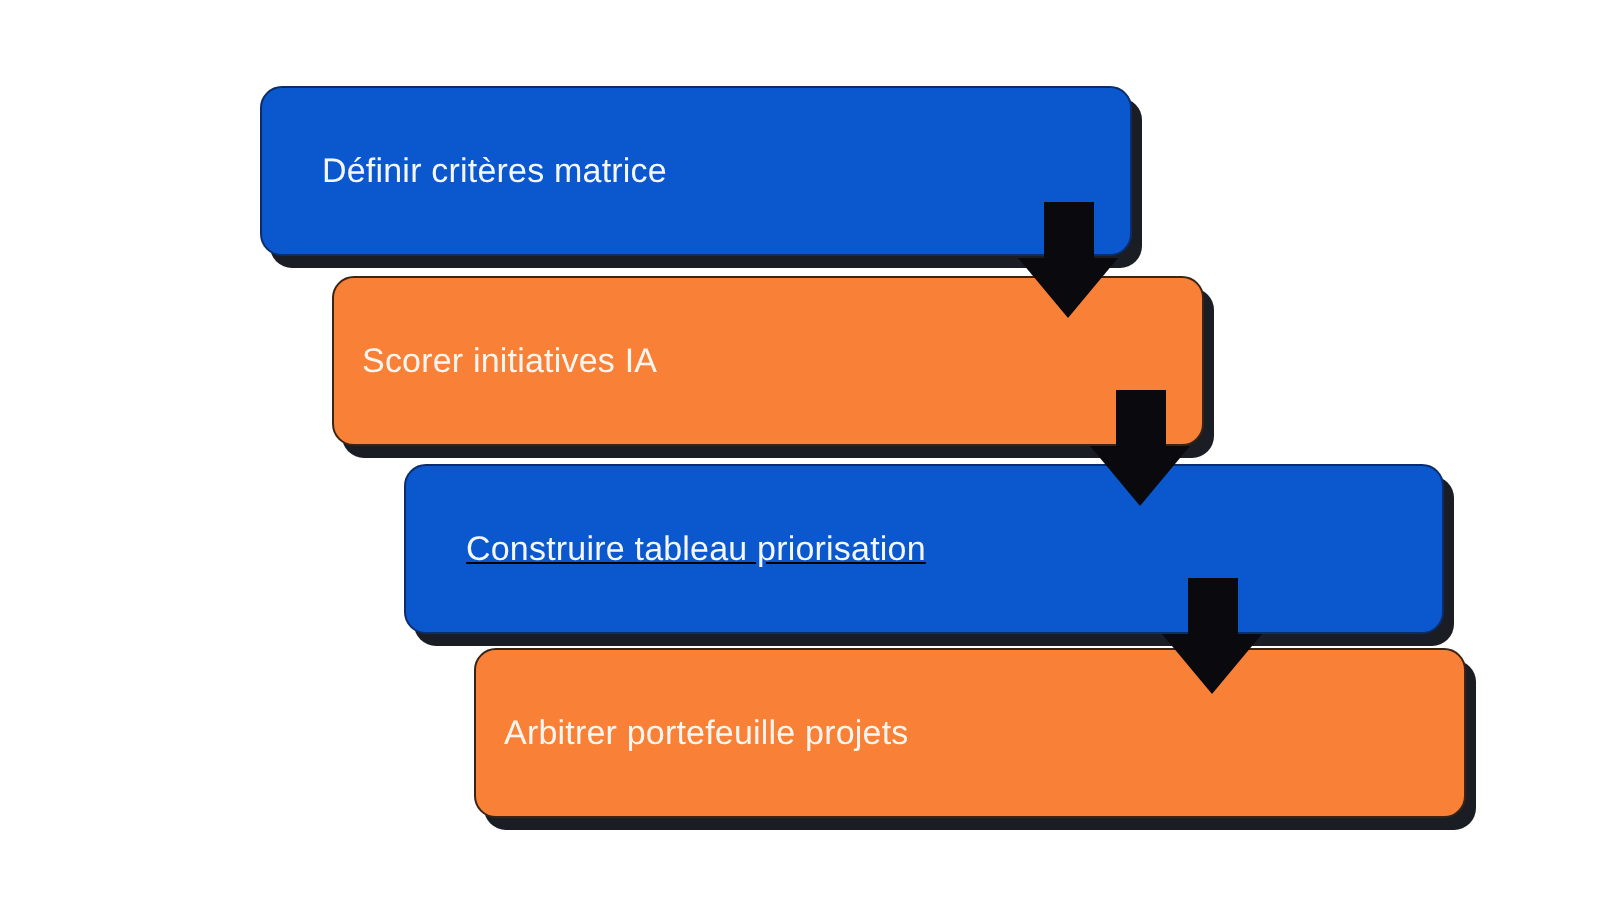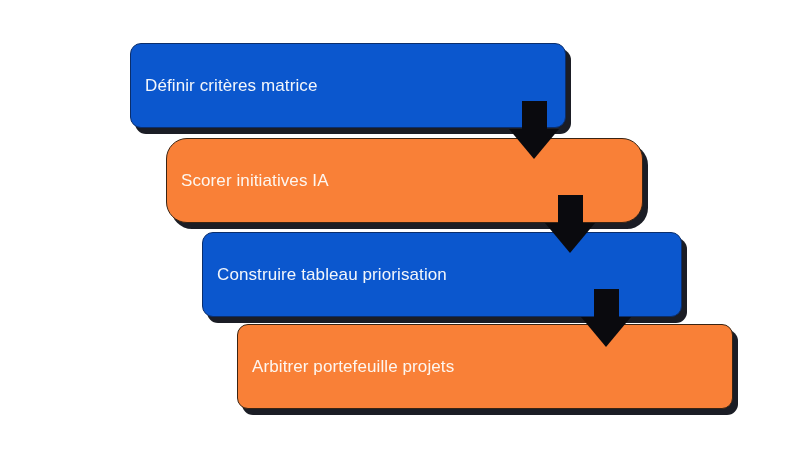--- a/index.html
+++ b/index.html
@@ -27,20 +27,21 @@
     border-radius: 11px;
     display: flex;
     align-items: center;
     box-shadow: 5px 6px 0px 0px rgba(8,10,18,0.92);
     z-index: 2;
   }
 
   .step-box.blue {
     background: #0B57CE;
     border: 1.5px solid #0B2E6B;
+    padding-left: 16px;
   }
 
   .step-box.orange {
     background: #F98037;
     border: 1.5px solid #3a2413;
   }
 
   .step-label {
     font-size: 17px;
     font-weight: 400;
@@ -82,25 +83,25 @@
 </style>
 </head>
 <body>
 
 <div id="flow-canvas">
 
   <div class="step-box blue" id="step-1" style="left: 130px; top: 43px; width: 436px; height: 85px;">
     <span class="step-label">Définir critères matrice</span>
   </div>
 
-  <div class="step-box orange" id="step-2" style="left: 166px; top: 138px; width: 477px; height: 85px; border-radius: 21px;">
+  <div class="step-box orange" id="step-2" style="left: 166px; top: 138px; width: 436px; height: 85px;">
     <span class="step-label">Scorer initiatives IA</span>
   </div>
 
-  <div class="step-box blue" id="step-3" style="left: 202px; top: 232px; width: 480px; height: 85px;">
+  <div class="step-box blue" id="step-3" style="left: 202px; top: 232px; width: 520px; height: 85px; text-decoration: underline;">
     <span class="step-label">Construire tableau priorisation</span>
   </div>
 
   <div class="step-box orange" id="step-4" style="left: 237px; top: 324px; width: 496px; height: 85px;">
     <span class="step-label">Arbitrer portefeuille projets</span>
   </div>
 
   <div class="arrow" id="arrow-1" style="left: 509px; top: 101px;">
     <div class="shaft"></div>
     <div class="head"></div>

